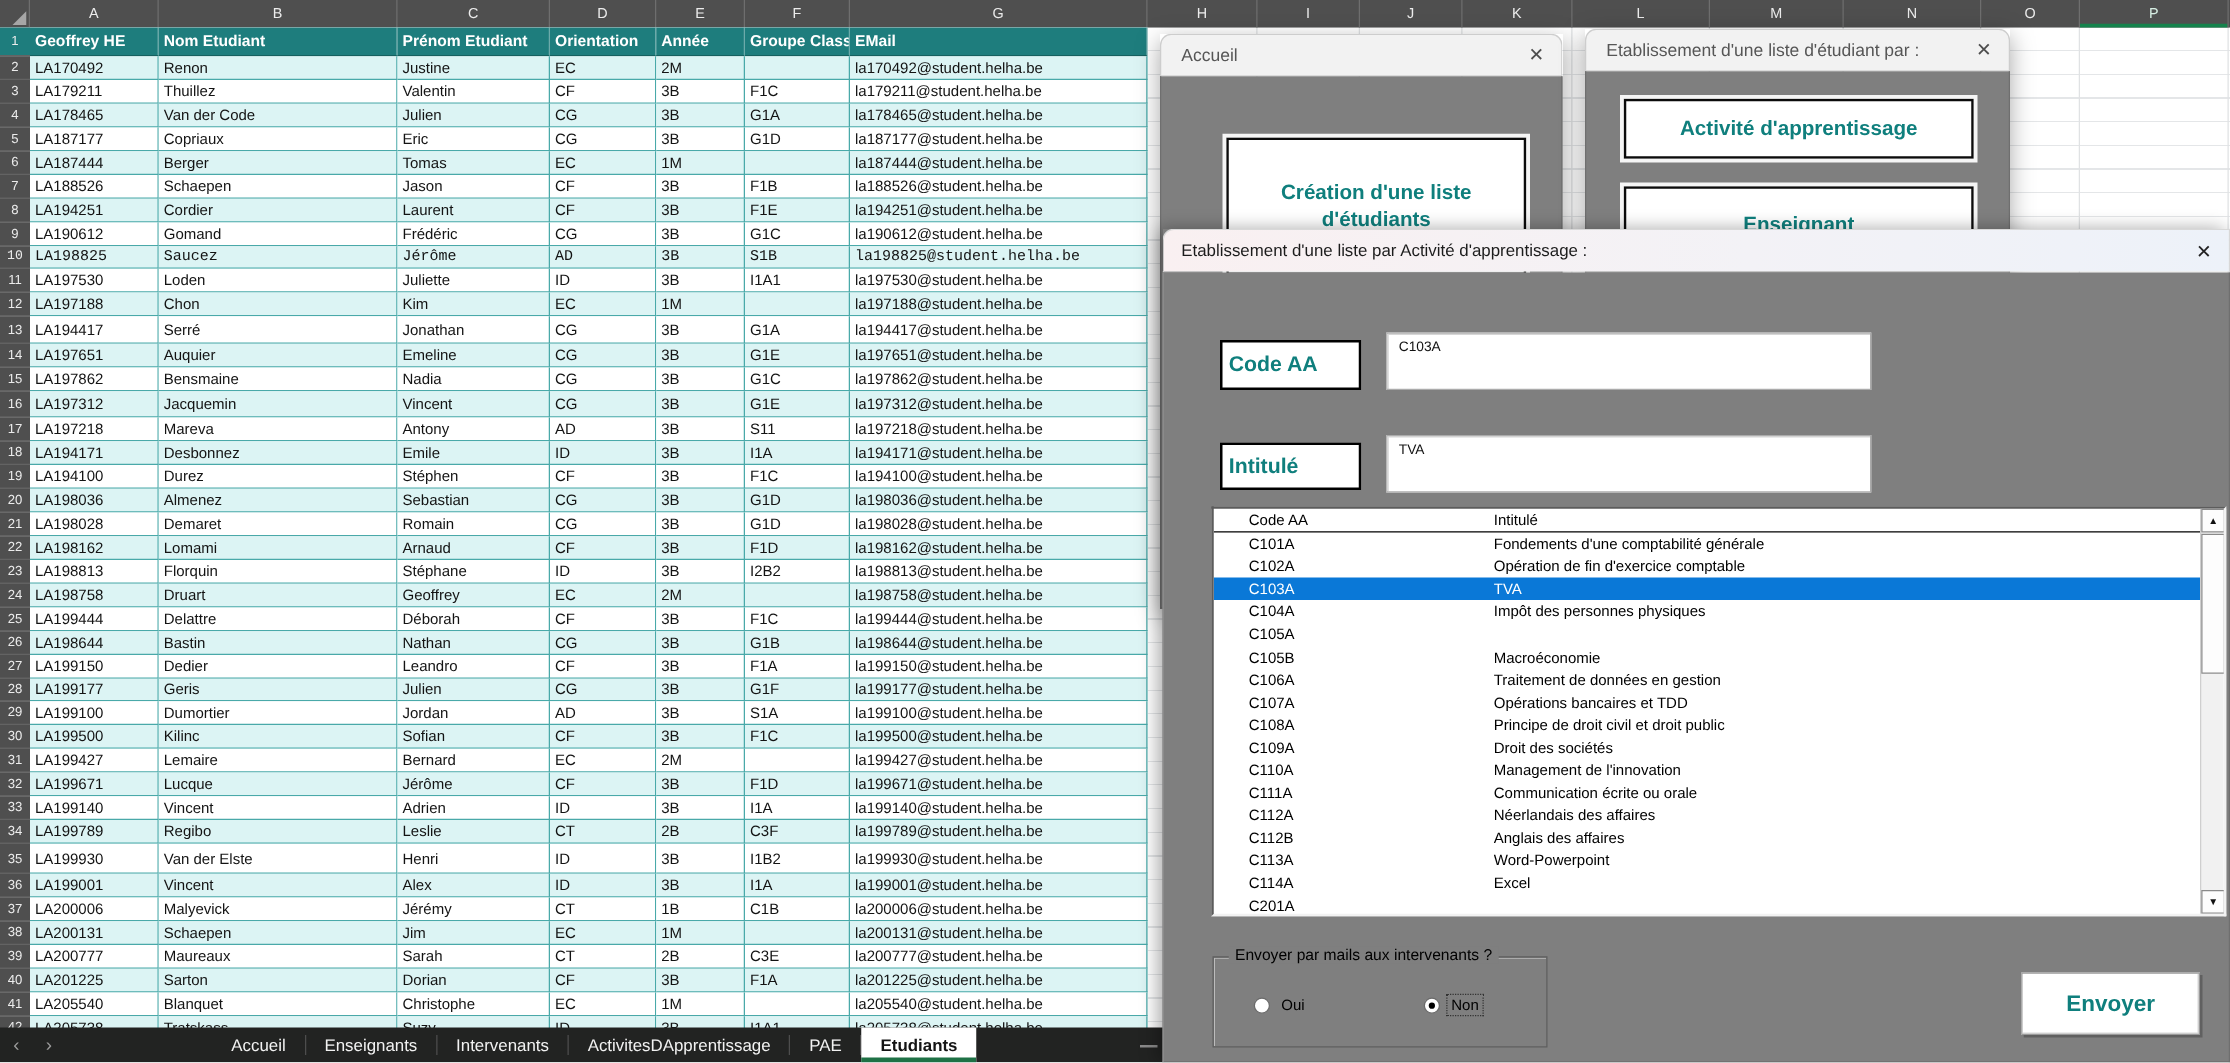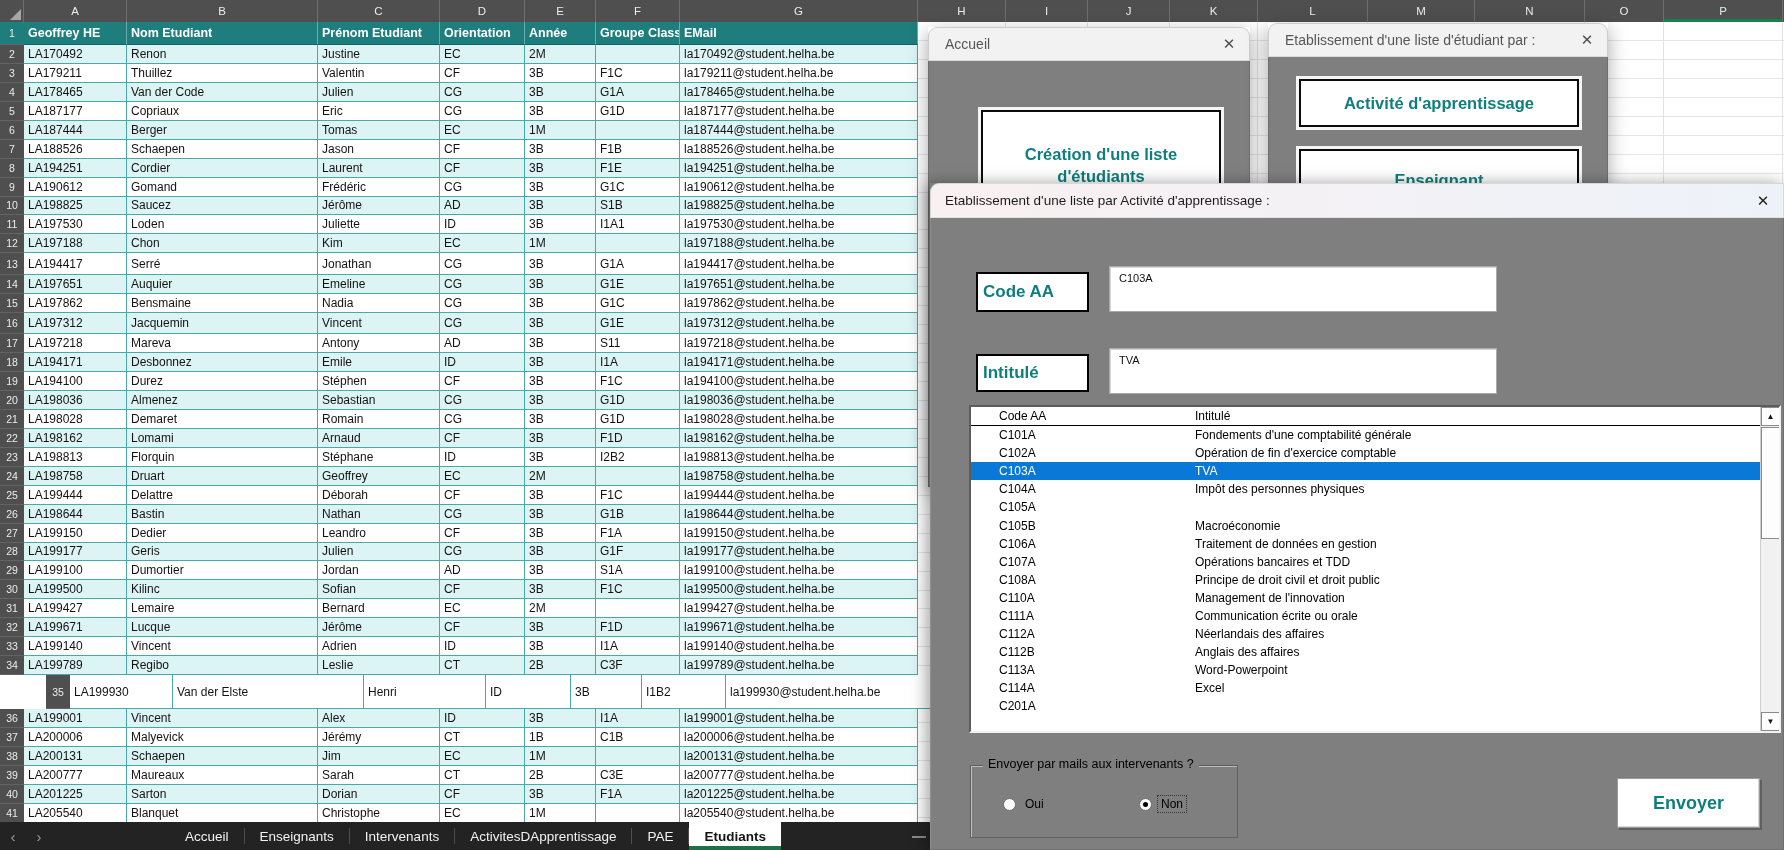--- a/index.html
+++ b/index.html
@@ -242,21 +242,21 @@
       <div class="trow drow" style="height: 18.95px;">
         <div class="gut">9</div>
         <div class="cell" style="flex: 0 0 103px;">LA190612</div>
         <div class="cell" style="flex: 0 0 191px;">Gomand</div>
         <div class="cell" style="flex: 0 0 122px;">Frédéric</div>
         <div class="cell" style="flex: 0 0 85px;">CG</div>
         <div class="cell" style="flex: 0 0 71px;">3B</div>
         <div class="cell" style="flex: 0 0 84px;">G1C</div>
         <div class="cell" style="flex: 0 0 238px;">la190612@student.helha.be</div>
       </div>
-      <div class="trow drow band" style="height: 18.95px;">
+      <div class="trow drow band" style="height: 18.95px; font-family: Liberation Mono, monospace;">
         <div class="gut">10</div>
         <div class="cell" style="flex: 0 0 103px;">LA198825</div>
         <div class="cell" style="flex: 0 0 191px;">Saucez</div>
         <div class="cell" style="flex: 0 0 122px;">Jérôme</div>
         <div class="cell" style="flex: 0 0 85px;">AD</div>
         <div class="cell" style="flex: 0 0 71px;">3B</div>
         <div class="cell" style="flex: 0 0 84px;">S1B</div>
         <div class="cell" style="flex: 0 0 238px;">la198825@student.helha.be</div>
       </div>
       <div class="trow drow" style="height: 18.95px;">
@@ -492,21 +492,21 @@
       <div class="trow drow band" style="height: 18.95px;">
         <div class="gut">34</div>
         <div class="cell" style="flex: 0 0 103px;">LA199789</div>
         <div class="cell" style="flex: 0 0 191px;">Regibo</div>
         <div class="cell" style="flex: 0 0 122px;">Leslie</div>
         <div class="cell" style="flex: 0 0 85px;">CT</div>
         <div class="cell" style="flex: 0 0 71px;">2B</div>
         <div class="cell" style="flex: 0 0 84px;">C3F</div>
         <div class="cell" style="flex: 0 0 238px;">la199789@student.helha.be</div>
       </div>
-      <div class="trow drow" style="height: 34px; padding-left: 46px;">
+      <div class="trow drow" style="height: 24px;">
         <div class="gut">35</div>
         <div class="cell" style="flex: 0 0 103px;">LA199930</div>
         <div class="cell" style="flex: 0 0 191px;">Van der Elste</div>
         <div class="cell" style="flex: 0 0 122px;">Henri</div>
         <div class="cell" style="flex: 0 0 85px;">ID</div>
         <div class="cell" style="flex: 0 0 71px;">3B</div>
         <div class="cell" style="flex: 0 0 84px;">I1B2</div>
         <div class="cell" style="flex: 0 0 238px;">la199930@student.helha.be</div>
       </div>
       <div class="trow drow band" style="height: 18.95px;">
@@ -670,20 +670,24 @@
             </div>
             <div class="lb-row">
               <span class="code">C107A</span>
               <span class="intit">Opérations bancaires et TDD</span>
             </div>
             <div class="lb-row">
               <span class="code">C108A</span>
               <span class="intit">Principe de droit civil et droit public</span>
             </div>
             <div class="lb-row">
+              <span class="code">C109A</span>
+              <span class="intit">Droit des sociétés</span>
+            </div>
+            <div class="lb-row">
               <span class="code">C110A</span>
               <span class="intit">Management de l'innovation</span>
             </div>
             <div class="lb-row">
               <span class="code">C111A</span>
               <span class="intit">Communication écrite ou orale</span>
             </div>
             <div class="lb-row">
               <span class="code">C112A</span>
               <span class="intit">Néerlandais des affaires</span>

